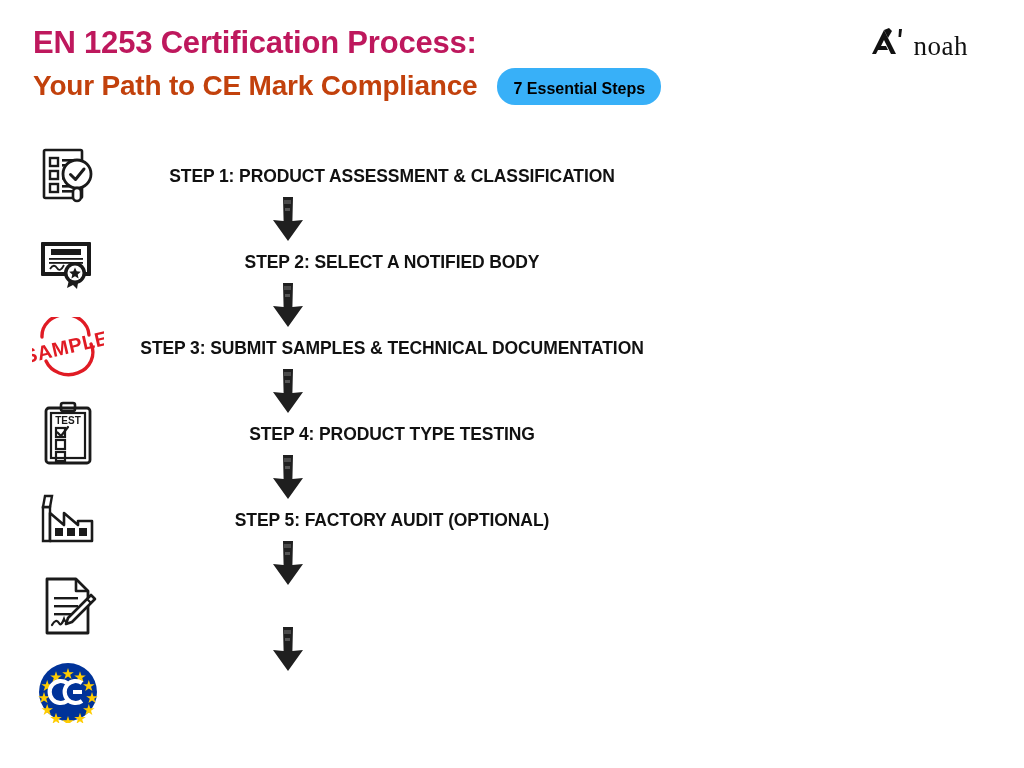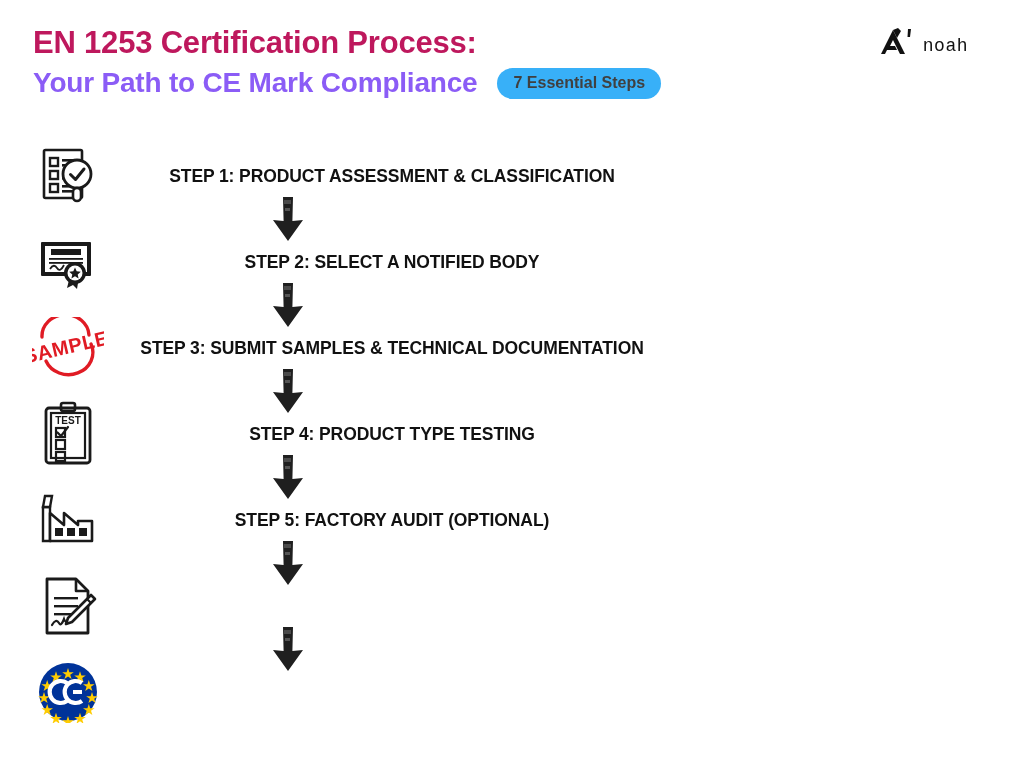--- a/index.html
+++ b/index.html
@@ -34,50 +34,50 @@
   }
   .subtitle-row {
     display: flex;
     align-items: center;
     margin-top: 8px;
   }
   .title-line2 {
     font-size: 28px;
     font-weight: bold;
     letter-spacing: -0.2px;
-    color: #8b5cf6;
+    color: #c2410c;
     line-height: 1.1;
     white-space: nowrap;
   }
   .steps-badge {
     margin-left: 20px;
     background: #38b0f8;
-    color: #404040;
+    color: #000000;
     font-size: 16px;
     font-weight: bold;
-    padding: 7px 16px 8px 16px;
+    padding: 13px 16px 8px 16px;
     border-radius: 18px;
     white-space: nowrap;
     line-height: 1;
   }
 
   
   .logo {
     position: absolute;
     right: 56px;
     top: 27px;
     display: flex;
     align-items: center;
     gap: 5px;
   }
   .logo-word {
-    font-size: 18px;
+    font-size: 27px;
     color: #111111;
     letter-spacing: 0.5px;
-    font-family: Liberation Mono, monospace;
+    font-family: Liberation Serif, serif;
     line-height: 1;
   }
 
   
   .flow {
     position: absolute;
     left: 0;
     top: 140px;
     width: 944px;
   }

